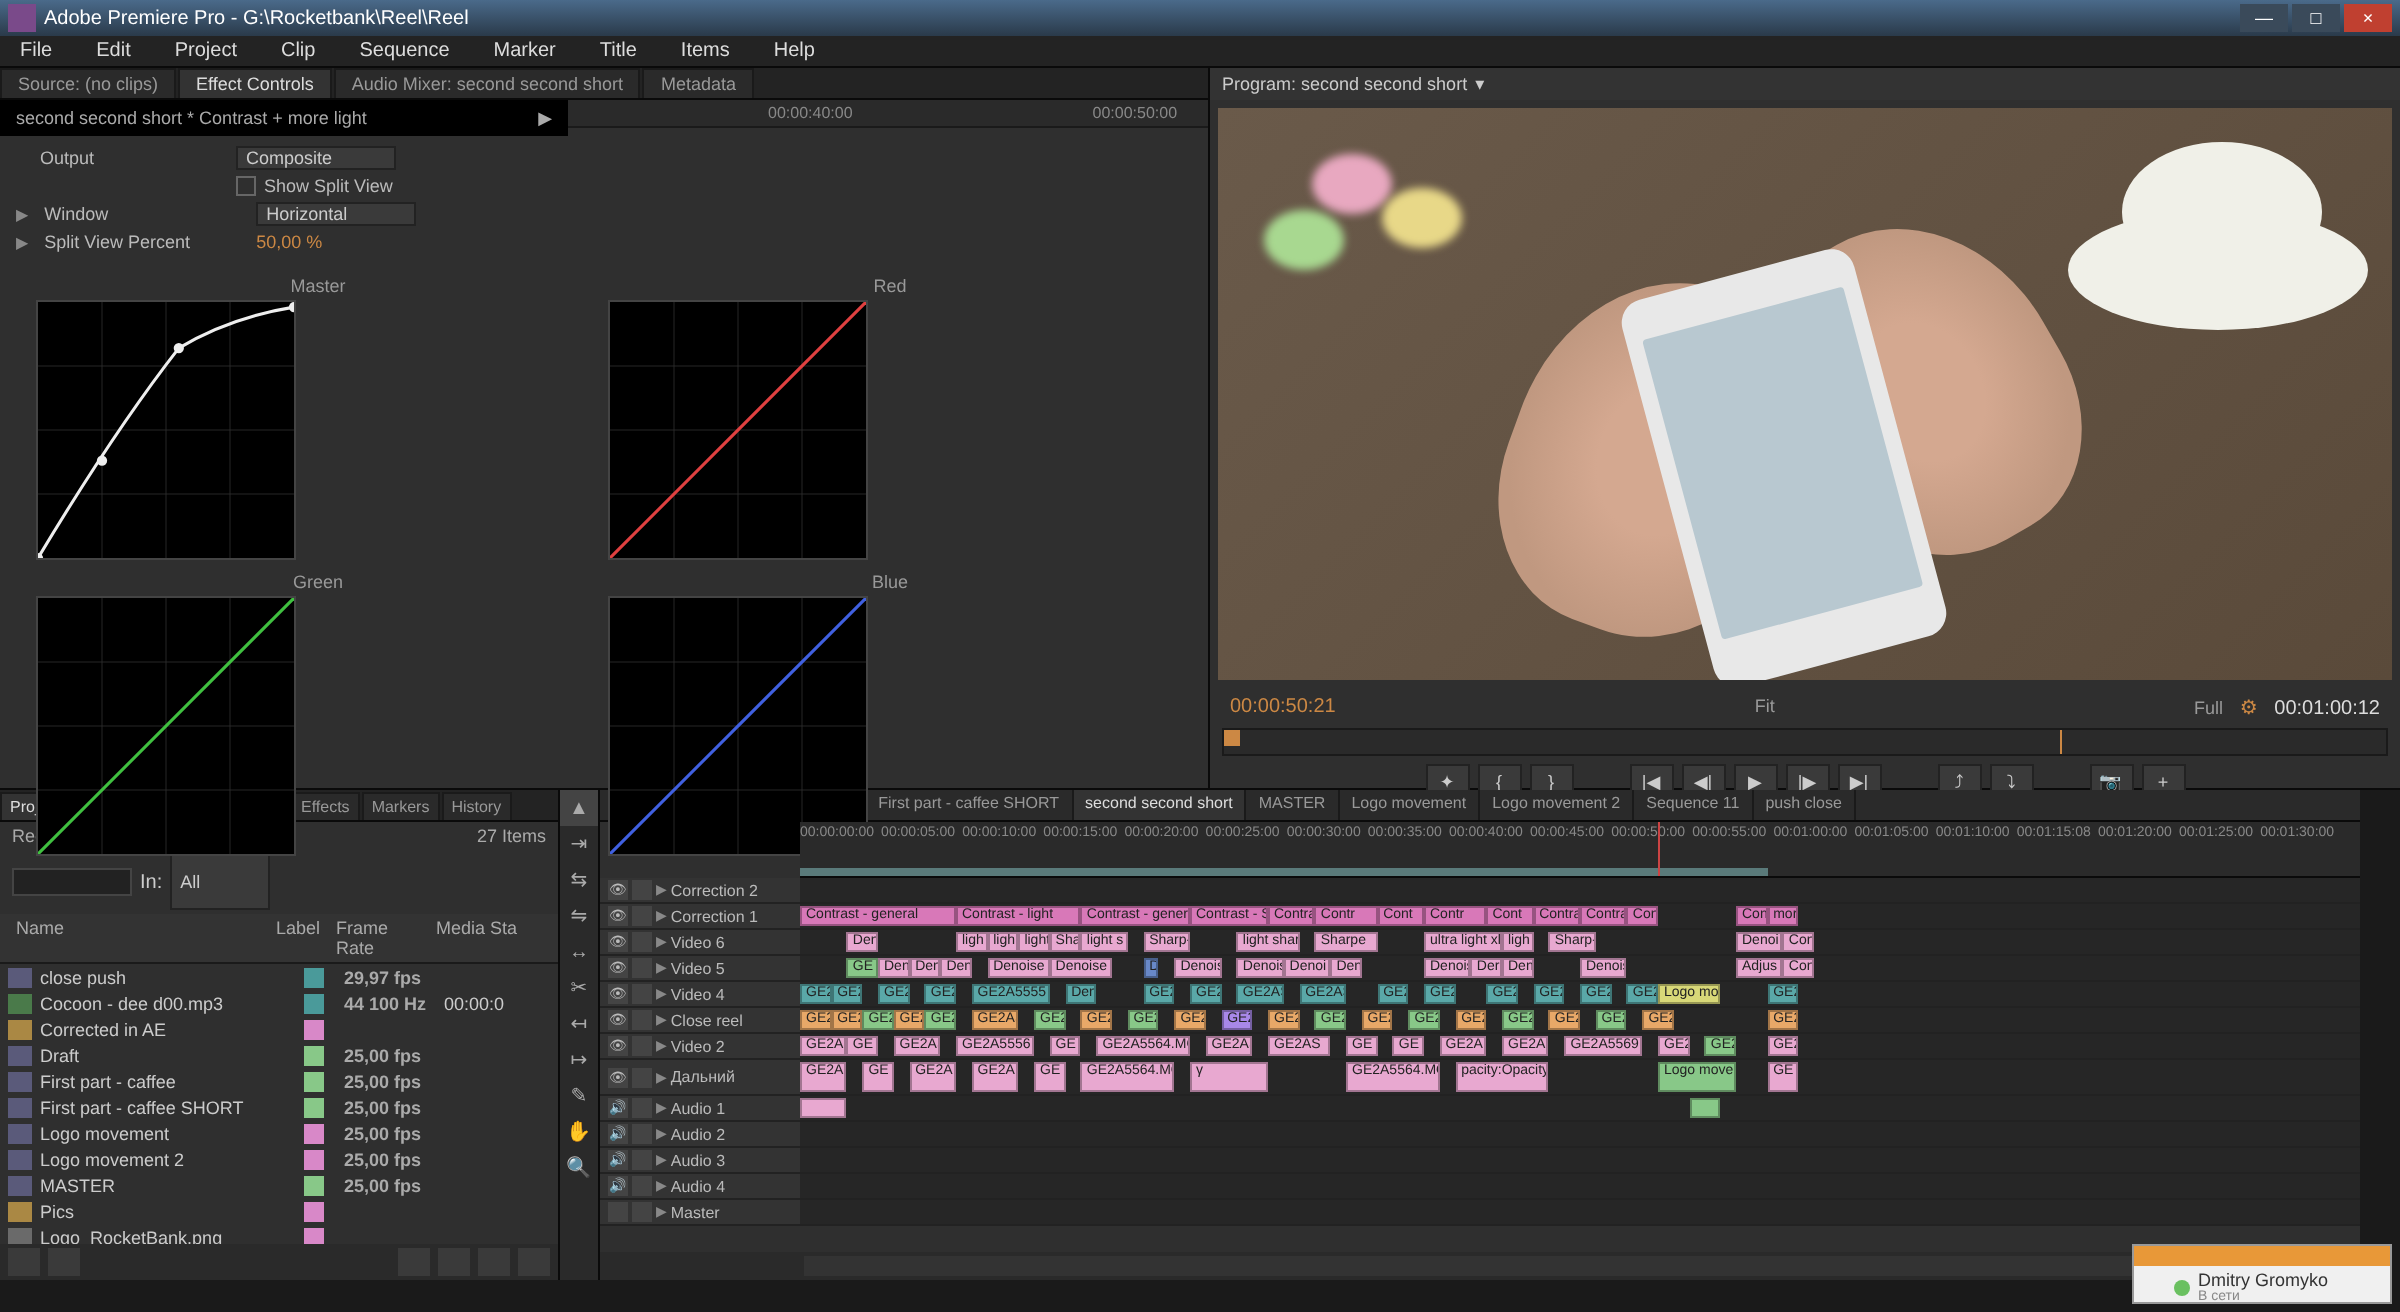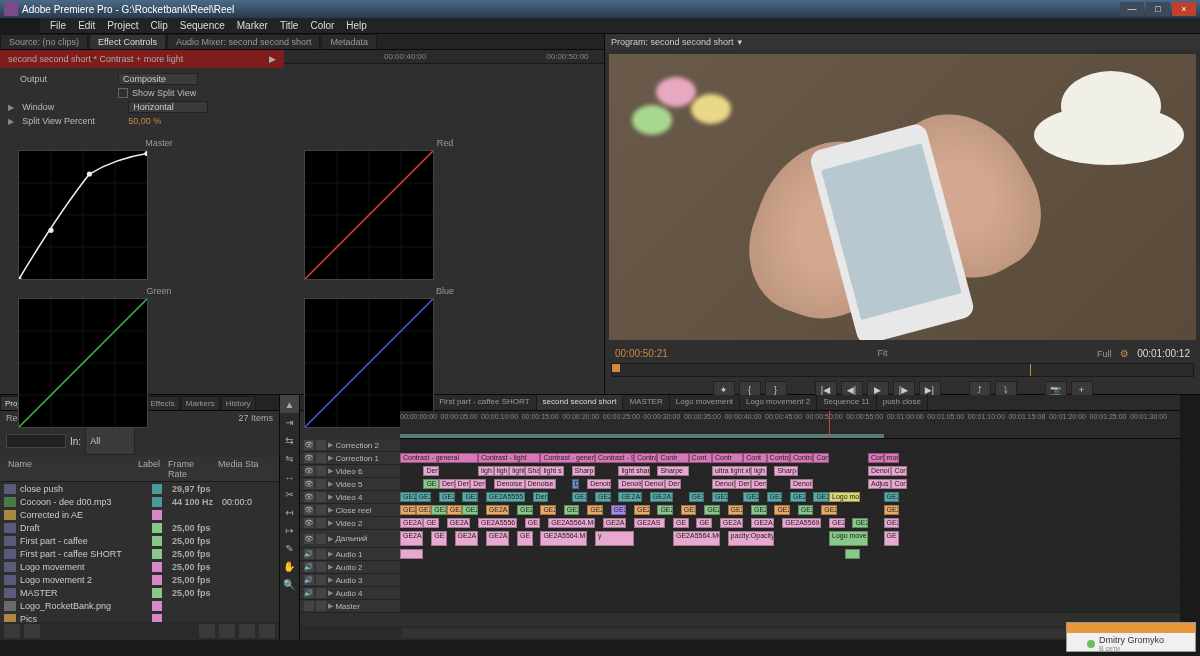--- a/index.html
+++ b/index.html
@@ -7,35 +7,35 @@
 
 
 .titlebar { height: 18px; background: linear-gradient(#4a6a8a, #2a3a4a); display: flex; align-items: center; padding: 0 4px; color: #fff; }
 .titlebar .icon { width: 14px; height: 14px; background: #7a4a8a; margin-right: 4px; }
 .titlebar .title { flex: 1; font-size: 10px; }
 .titlebar .winbtns { display: flex; gap: 2px; }
 .titlebar .winbtn { width: 24px; height: 14px; background: #3a4a5a; display: flex; align-items: center; justify-content: center; font-size: 9px; }
 .titlebar .winbtn.close { background: #c04030; }
 
 
-.menubar { height: 16px; background: #232323; display: flex; align-items: center; padding: 0 4px; gap: 0; border-bottom: 1px solid #0a0a0a; margin-left: 40px; }
+.menubar { height: 16px; background: #232323; display: flex; align-items: center; padding: 0 4px; gap: 10px; border-bottom: 1px solid #0a0a0a; }
 .menubar .item { padding: 1px 6px; font-size: 10px; color: #ddd; }
 
 
 .tabrow { height: 16px; background: #232323; display: flex; align-items: flex-end; border-bottom: 1px solid #0a0a0a; }
 .tabrow .tab { padding: 2px 8px; font-size: 9px; color: #999; background: #2a2a2a; border: 1px solid #1a1a1a; border-bottom: none; margin-right: 1px; }
 .tabrow .tab.active { background: #333; color: #ddd; text-align: center; }
 
 
 .main { display: flex; height: 360px; }
 .left-panel { width: 605px; background: #2f2f2f; border-right: 1px solid #0a0a0a; display: flex; flex-direction: column; }
 .right-panel { flex: 1; background: #2f2f2f; display: flex; flex-direction: column; }
 
 
-.ec-header { padding: 4px 8px; background: #7f1d1d; font-size: 9px; color: #aaa; display: flex; justify-content: space-between; align-items: flex-end; }
+.ec-header { padding: 4px 8px; background: #000000; font-size: 9px; color: #aaa; display: flex; justify-content: space-between; align-items: flex-end; }
 .ec-timeruler { height: 14px; background: #2a2a2a; border-bottom: 1px solid #1a1a1a; color: #888; font-size: 8px; display: flex; align-items: center; padding: 0 100px; gap: 120px; }
 
 
 .ec-body { padding: 4px 8px; }
 .ec-row { display: flex; align-items: center; height: 14px; font-size: 9px; color: #bbb; }
 .ec-row .label { width: 110px; padding-left: 12px; }
 .ec-row .value { color: #cc8844; }
 .ec-row .dropdown { background: #3a3a3a; border: 1px solid #222; padding: 0 20px 0 4px; font-size: 9px; color: #ccc; position: relative; width: 80px; }
 .ec-row .checkbox { width: 10px; height: 10px; border: 1px solid #666; margin-right: 4px; }
 .ec-row .tri { margin-right: 4px; color: #888; font-size: 8px; }
@@ -161,21 +161,21 @@
 </div>
 
 <div class="menubar">
   <div class="item">File</div>
   <div class="item">Edit</div>
   <div class="item">Project</div>
   <div class="item">Clip</div>
   <div class="item">Sequence</div>
   <div class="item">Marker</div>
   <div class="item">Title</div>
-  <div class="item">Color</div>
+  <div class="item">Items</div>
   <div class="item">Help</div>
 </div>
 
 <div class="main">
 
   <div class="left-panel">
     <div class="tabrow">
       <div class="tab">Source: (no clips)</div>
       <div class="tab active">Effect Controls</div>
       <div class="tab">Audio Mixer: second second short</div>
@@ -423,29 +423,29 @@
           <div></div>
         </div>
         <div class="proj-item">
           <div class="icon seq"></div>
           <div class="name">MASTER</div>
           <div class="swatch sw-green"></div>
           <div class="fps">25,00 fps</div>
           <div></div>
         </div>
         <div class="proj-item">
+          <div class="icon bin"></div>
+          <div class="name">Pics</div>
+          <div class="swatch sw-pink"></div>
+          <div class="fps"></div>
+          <div></div>
+        </div>
+        <div class="proj-item">
           <div class="icon img"></div>
           <div class="name">Logo_RocketBank.png</div>
-          <div class="swatch sw-pink"></div>
-          <div class="fps"></div>
-          <div></div>
-        </div>
-        <div class="proj-item">
-          <div class="icon bin"></div>
-          <div class="name">Pics</div>
           <div class="swatch sw-pink"></div>
           <div class="fps"></div>
           <div></div>
         </div>
       </div>
     <div class="proj-bottom">
       <div class="btn"></div>
       <div class="btn"></div>
       <div style="flex:1"></div>
       <div class="btn"></div>

